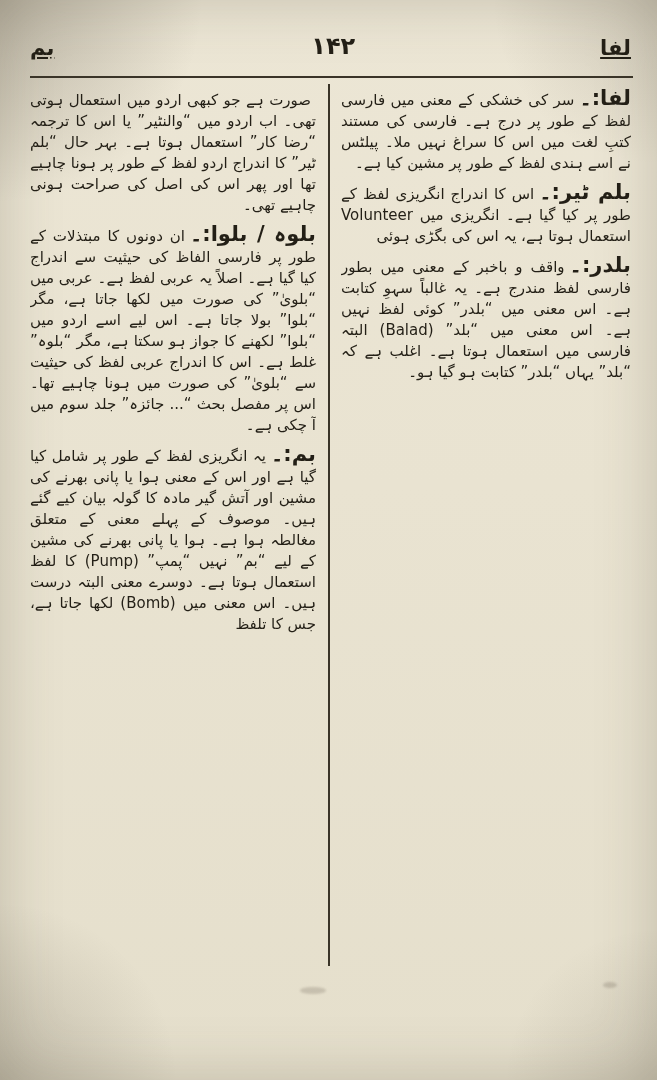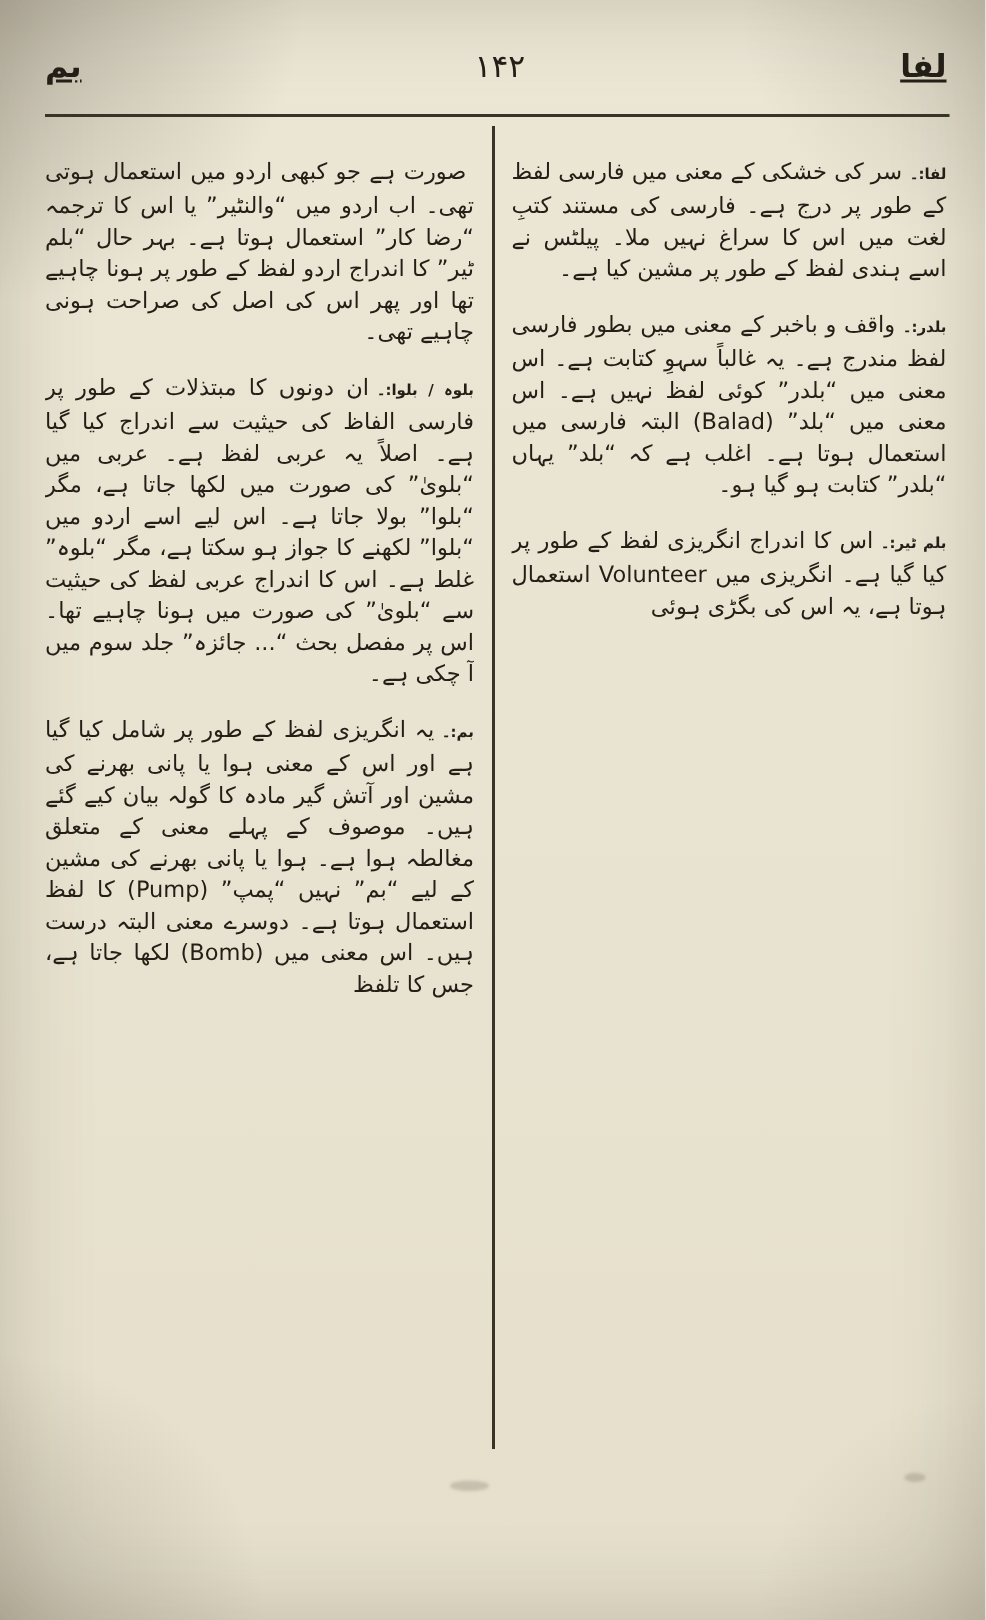--- a/index.html
+++ b/index.html
@@ -33,22 +33,22 @@
     display: flex;
     justify-content: space-between;
     align-items: flex-end;
   }
   .guide-word {
     font-size: 21px;
     font-weight: 700;
     text-decoration: underline;
   }
   .page-number {
-    font-size: 21px;
-    font-weight: 400;
+    font-size: 24px;
+    font-weight: 700;
     letter-spacing: 2px;
     transform: translateX(6px);
   }
   .rule-h {
     position: absolute;
     top: 76px;
     left: 30px;
     right: 24px;
     height: 2px;
     background: #3a3428;
@@ -67,24 +67,24 @@
     top: 88px;
     height: 880px;
     overflow: hidden;
     direction: rtl;
     text-align: justify;
     font-size: 15px;
     line-height: 21px;
   }
   .col-right { right: 26px;  width: 290px; }
   .col-left  { left: 30px;   width: 286px; }
-  .para { margin: 16px 0 8px 0; }
+  .para { margin: 0 0 8px 0; }
   .head {
     font-weight: 700;
-    font-size: 10px;
+    font-size: 21px;
     margin-inline-end: 5px;
   }
   
   .smudge {
     position: absolute;
     border-radius: 50%;
     background: rgba(60,52,40,0.18);
     filter: blur(1px);
   }
   .smudge-1 { left: 300px; bottom: 86px; width: 26px; height: 7px; }
@@ -108,25 +108,25 @@
 
 
     <p class="para">
       <span class="head">لفا:۔</span><span>سر کی خشکی کے معنی میں فارسی لفظ کے طور پر درج ہے۔ فارسی کی مستند کتبِ لغت میں اس کا سراغ نہیں ملا۔ پیلٹس نے اسے ہندی لفظ کے طور پر مشین کیا ہے۔</span>
     </p>
 
 
 
 
     <p class="para">
-      <span class="head">بلدر:۔</span><span>واقف و باخبر کے معنی میں بطور فارسی لفظ مندرج ہے۔ یہ غالباً سہوِ کتابت ہے۔ اس معنی میں “بلدر” کوئی لفظ نہیں ہے۔ اس معنی میں “بلد” (Balad) البتہ فارسی میں استعمال ہوتا ہے۔ اغلب ہے کہ “بلد” یہاں “بلدر” کتابت ہو گیا ہو۔</span>
+      <span class="head">بلم ٹیر:۔</span><span>اس کا اندراج انگریزی لفظ کے طور پر کیا گیا ہے۔ انگریزی میں Volunteer استعمال ہوتا ہے، یہ اس کی بگڑی ہوئی</span>
     </p>
 
     <p class="para">
-      <span class="head">بلم ٹیر:۔</span><span>اس کا اندراج انگریزی لفظ کے طور پر کیا گیا ہے۔ انگریزی میں Volunteer استعمال ہوتا ہے، یہ اس کی بگڑی ہوئی</span>
+      <span class="head">بلدر:۔</span><span>واقف و باخبر کے معنی میں بطور فارسی لفظ مندرج ہے۔ یہ غالباً سہوِ کتابت ہے۔ اس معنی میں “بلدر” کوئی لفظ نہیں ہے۔ اس معنی میں “بلد” (Balad) البتہ فارسی میں استعمال ہوتا ہے۔ اغلب ہے کہ “بلد” یہاں “بلدر” کتابت ہو گیا ہو۔</span>
     </p>
 
   </div>
 
   <div class="text-col col-left">
 
     <p class="para">
       <span class="head"></span><span>صورت ہے جو کبھی اردو میں استعمال ہوتی تھی۔ اب اردو میں “والنٹیر” یا اس کا ترجمہ “رضا کار” استعمال ہوتا ہے۔ بہر حال “بلم ٹیر” کا اندراج اردو لفظ کے طور پر ہونا چاہیے تھا اور پھر اس کی اصل کی صراحت ہونی چاہیے تھی۔</span>
     </p>
 

